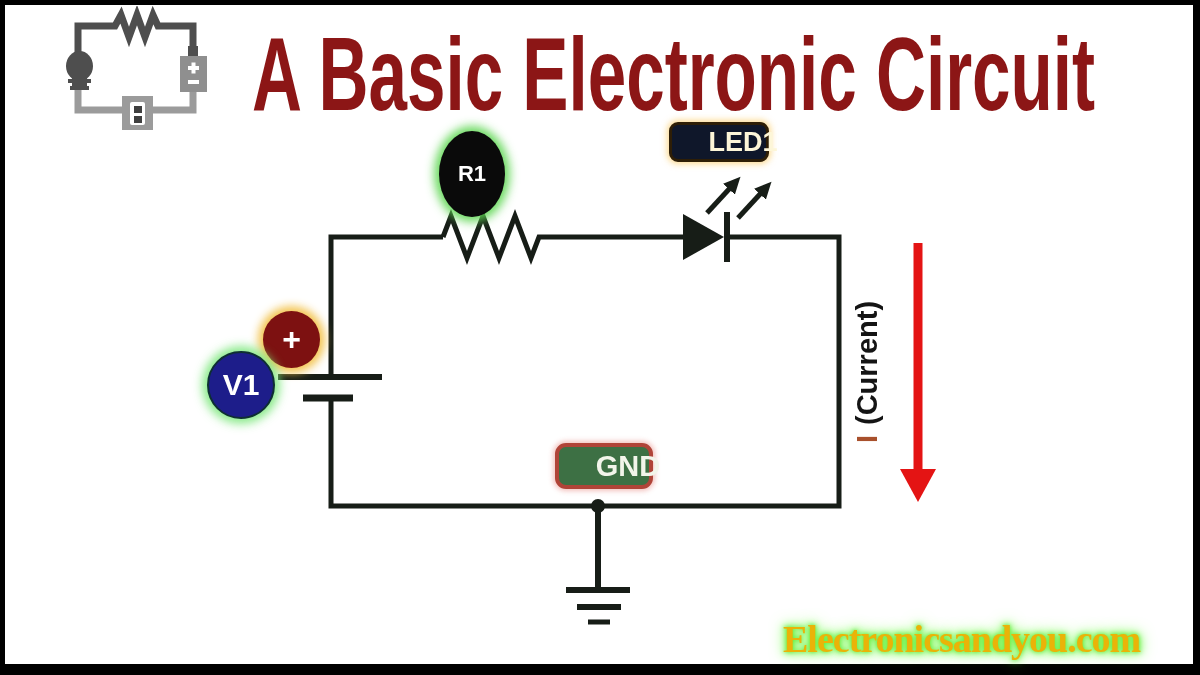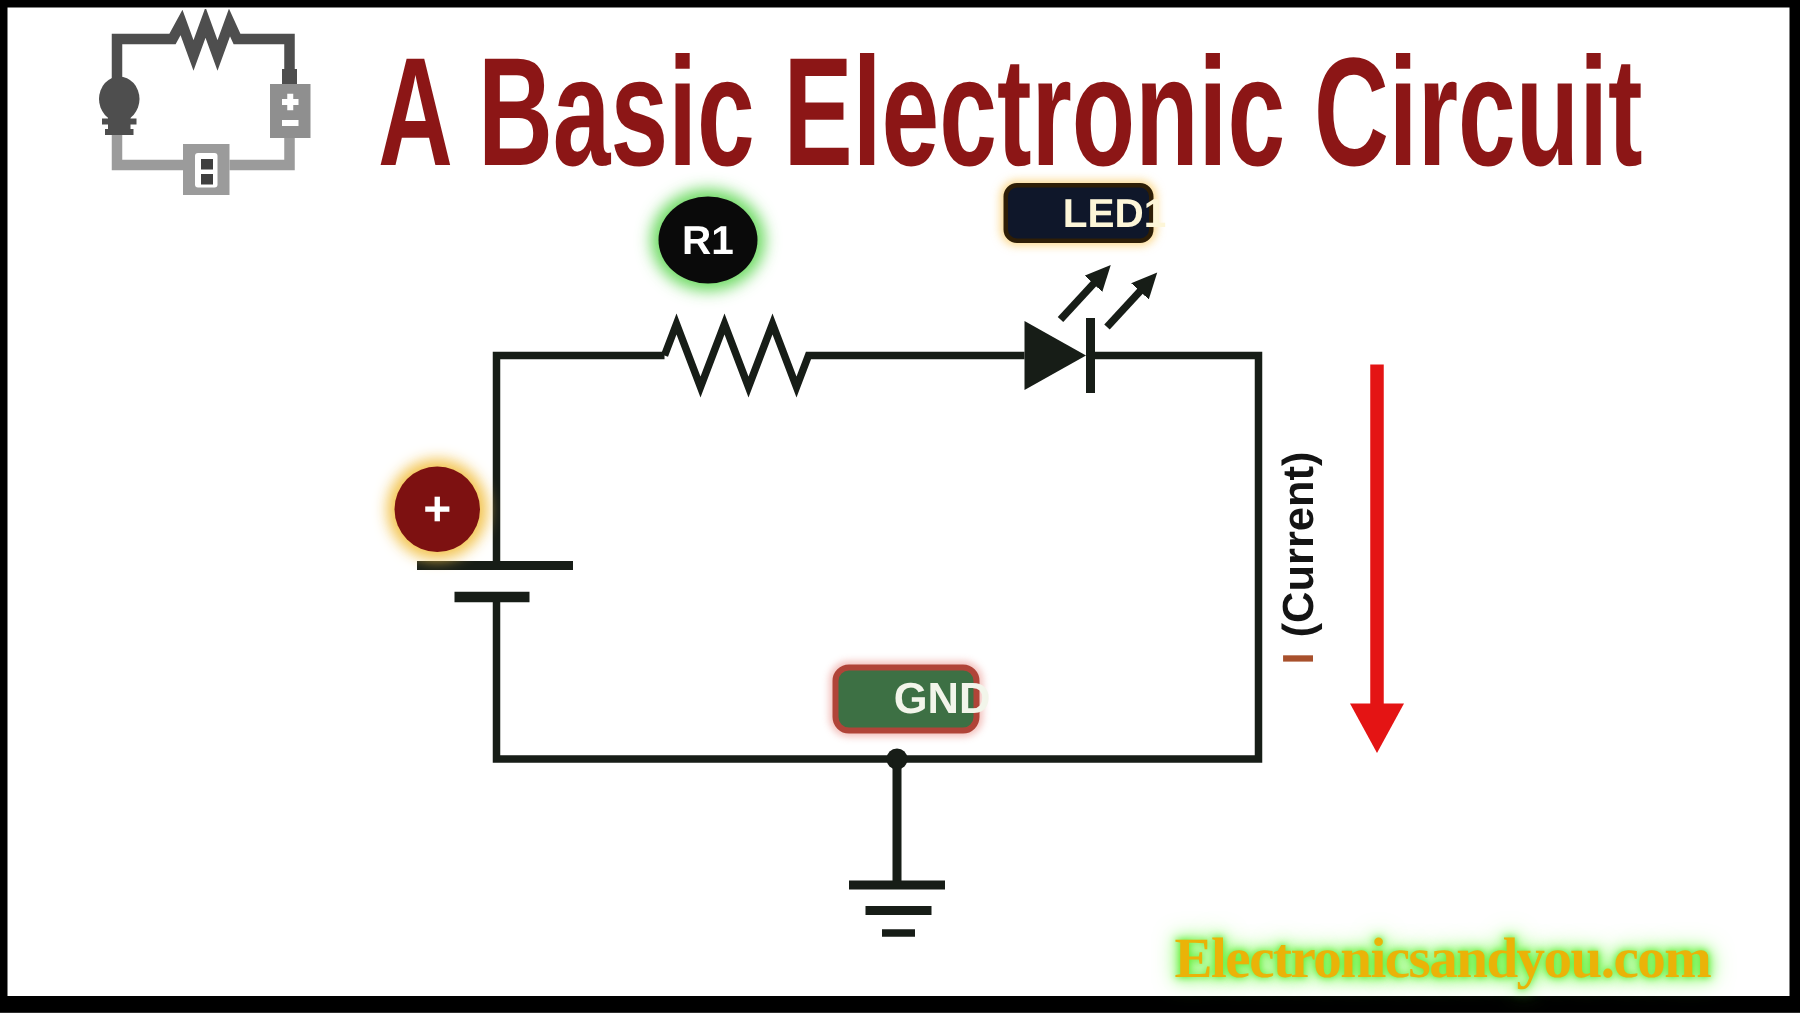--- a/index.html
+++ b/index.html
@@ -6,21 +6,21 @@
   #page{position:relative;width:1200px;height:675px;background:#000;overflow:hidden;
         font-family:"Liberation Sans",sans-serif;}
   #frame{position:absolute;left:5px;top:5px;width:1188px;height:659px;background:#ffffff;}
   svg{display:block;}
   #circuit-svg{position:absolute;left:0;top:0;z-index:2;}
   #logo-svg{position:absolute;left:50px;top:6px;z-index:3;}
   #title-svg{position:absolute;left:0;top:0;z-index:3;}
 
   .badge-circle{position:absolute;z-index:4;border-radius:50%;display:flex;align-items:center;
       justify-content:center;color:#fff;font-weight:bold;}
-  #r1-badge{left:439px;top:131px;width:66px;height:58px;background:#0a0a0a;font-size:27px;
+  #r1-badge{left:439px;top:131px;width:66px;height:86px;background:#0a0a0a;font-size:22px;
       box-shadow:0 0 10px 5px rgba(92,214,80,.9);}
   #v1-badge{left:207px;top:351px;width:68px;height:68px;background:#1d1d8a;font-size:30px;
       border:2px solid #0e2f33;box-sizing:border-box;box-shadow:0 0 10px 5px rgba(120,230,120,.85);}
   #plus-badge{left:263px;top:311px;width:57px;height:57px;background:#7d1111;font-size:32px;
       box-shadow:0 0 9px 5px rgba(242,194,74,.95);}
   #led1-badge{position:absolute;z-index:4;left:669px;top:122px;width:100px;height:40px;
       background:#0f172a;border:3px solid #2e1e06;border-radius:9px;box-sizing:border-box;
       display:flex;align-items:center;justify-content:center;color:#fdf6d8;font-weight:bold;
       font-size:27px;box-shadow:0 0 6px 2px rgba(250,190,60,.55);padding-left:48px;}
   #gnd-badge{position:absolute;z-index:4;left:555px;top:443px;width:98px;height:46px;
@@ -123,20 +123,23 @@
   </div>
 
   <div id="led1-badge">
     <span>LED1</span>
   </div>
 
   <div id="plus-badge" class="badge-circle">
     <span>+</span>
   </div>
 
+  <div id="v1-badge" class="badge-circle">
+    <span>V1</span>
+  </div>
 
   <div id="gnd-badge">
     <span>GND</span>
   </div>
 
   <div id="current-label">
     <span class="i-sym">I</span><span class="i-cap">(Current)</span>
   </div>
 
   <div id="watermark">Electronicsandyou.com</div>

